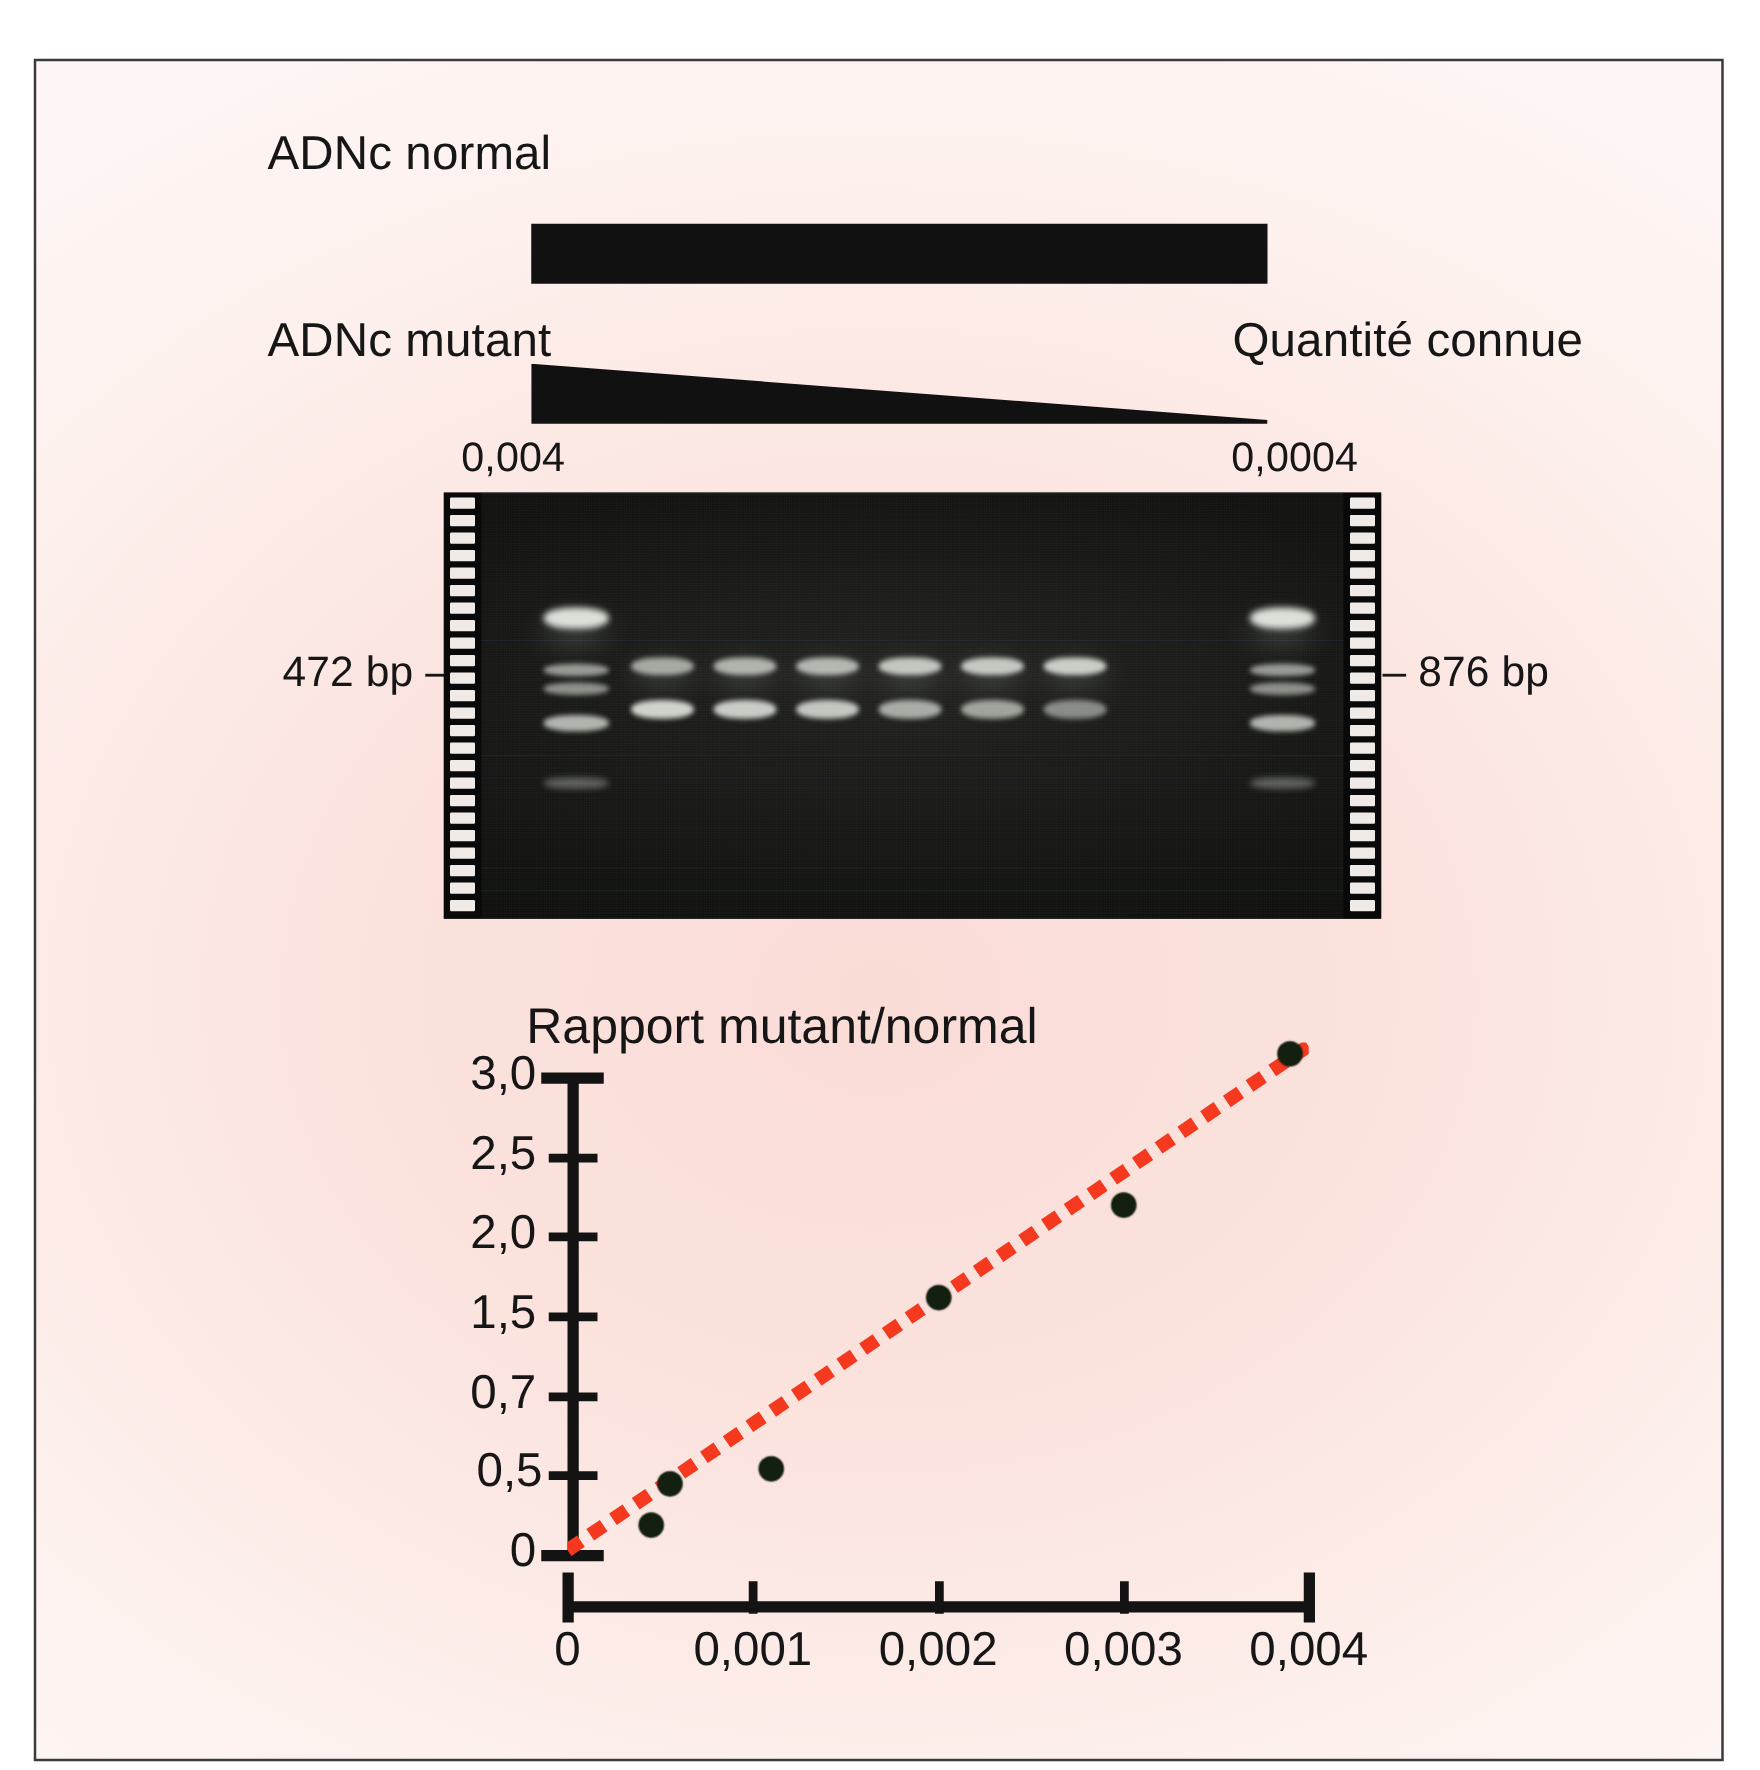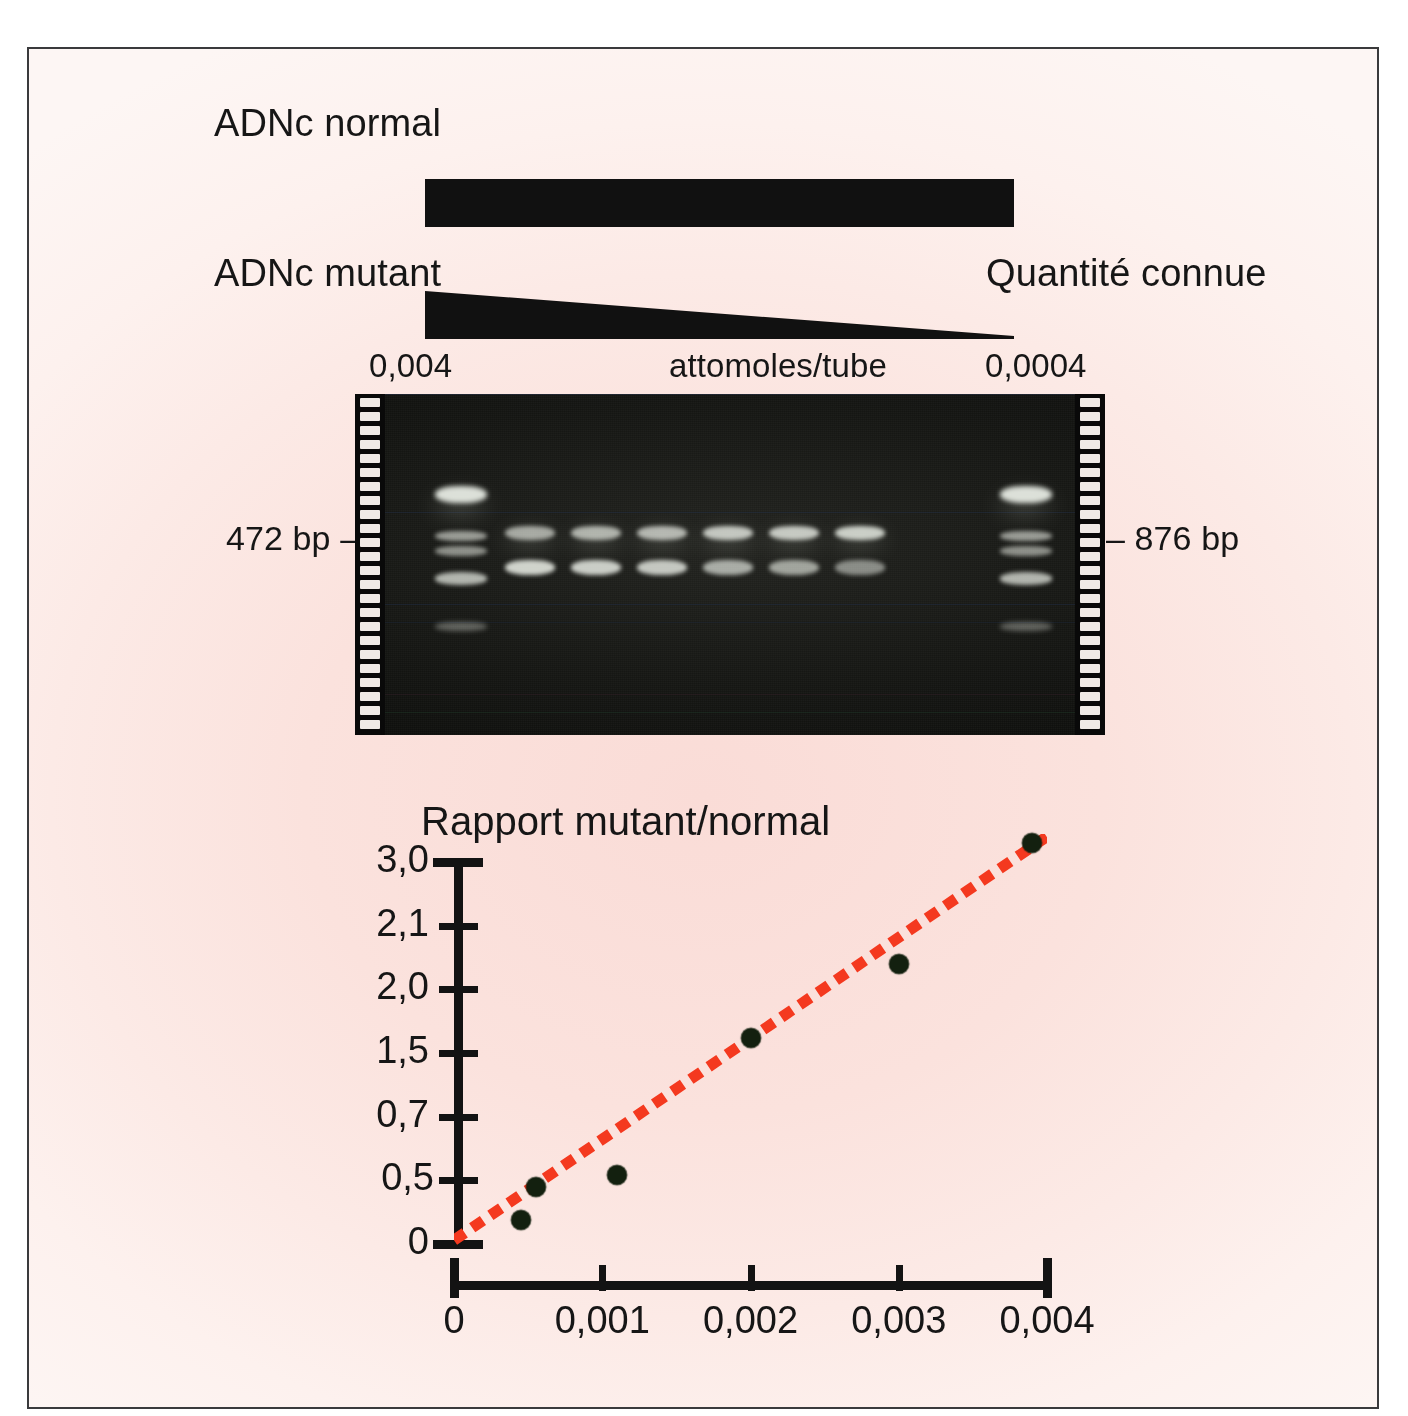--- a/index.html
+++ b/index.html
@@ -88,21 +88,20 @@
     <div class="txt" id="lbl-adnc-mutant">ADNc mutant</div>
     <div class="txt" id="lbl-qty-connue">Quantité connue</div>
 
     <div id="mutant-wedge">
       <svg viewBox="0 0 589 49" preserveAspectRatio="none" aria-hidden="true">
         <polygon points="0,0 589,45 589,48 0,48" fill="#111111"></polygon>
       </svg>
     </div>
 
     <div class="txt" id="lbl-conc-high">0,004</div>
-    <div class="txt" id="lbl-conc-unit">attomoles/tube</div>
     <div class="txt" id="lbl-conc-low">0,0004</div>
 
     <div class="txt" id="lbl-472">472 bp –</div>
     <div class="txt" id="lbl-562">– 876 bp</div>
 
     <div id="gel">
       <div class="gelbody">
         <div class="noise"></div>
         <div id="gel-bands">
             <div class="hline" style="top: 0px; background: rgb(42, 53, 80); opacity: 0.45;"></div>
@@ -206,21 +205,21 @@
           <div class="ylab" style="width: 100px; left: 0px; top: 426px;">0</div>
           <div class="ytick" style="top: 383.333px;"></div>
           <div class="ylab" style="width: 100px; left: 5px; top: 362.333px;">0,5</div>
           <div class="ytick" style="top: 319.667px;"></div>
           <div class="ylab" style="width: 100px; left: 0px; top: 298.667px;">0,7</div>
           <div class="ytick" style="top: 256px;"></div>
           <div class="ylab" style="width: 100px; left: 0px; top: 235px;">1,5</div>
           <div class="ytick" style="top: 192.333px;"></div>
           <div class="ylab" style="width: 100px; left: 0px; top: 171.333px;">2,0</div>
           <div class="ytick" style="top: 128.667px;"></div>
-          <div class="ylab" style="width: 100px; left: 0px; top: 107.667px;">2,1</div>
+          <div class="ylab" style="width: 100px; left: 0px; top: 107.667px;">2,5</div>
           <div class="ytick cap" style="top: 64px;"></div>
           <div class="ylab" style="width: 100px; left: 0px; top: 44px;">3,0</div>
         </div>
 
       <div class="plot">
         <svg class="fit-line" id="fit-line-svg" viewBox="0 0 593 412" preserveAspectRatio="none" aria-hidden="true">
             <line x1="0" y1="406.18" x2="593" y2="2.53333333333336" stroke="#f4391f" stroke-width="11" stroke-dasharray="13 9" stroke-linecap="butt"></line>
           </svg>
         <div id="dots">
             <div class="dot" style="left: 66.7125px; top: 385.807px; background: rgb(19, 32, 15);"></div>

